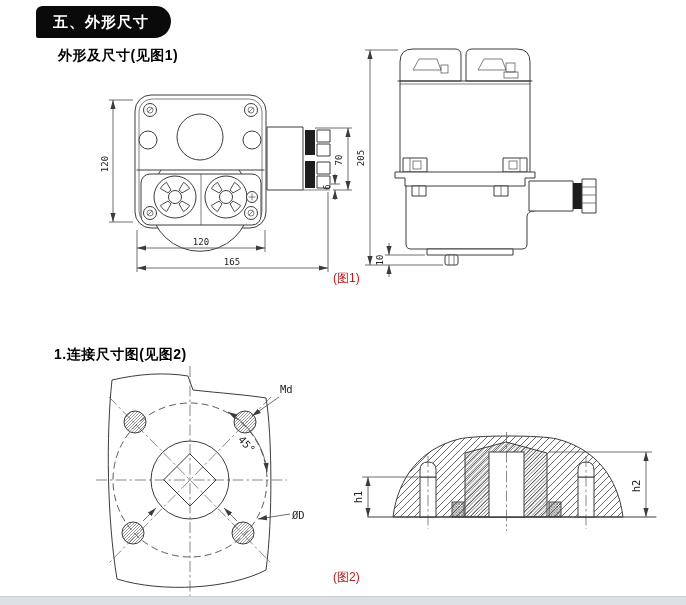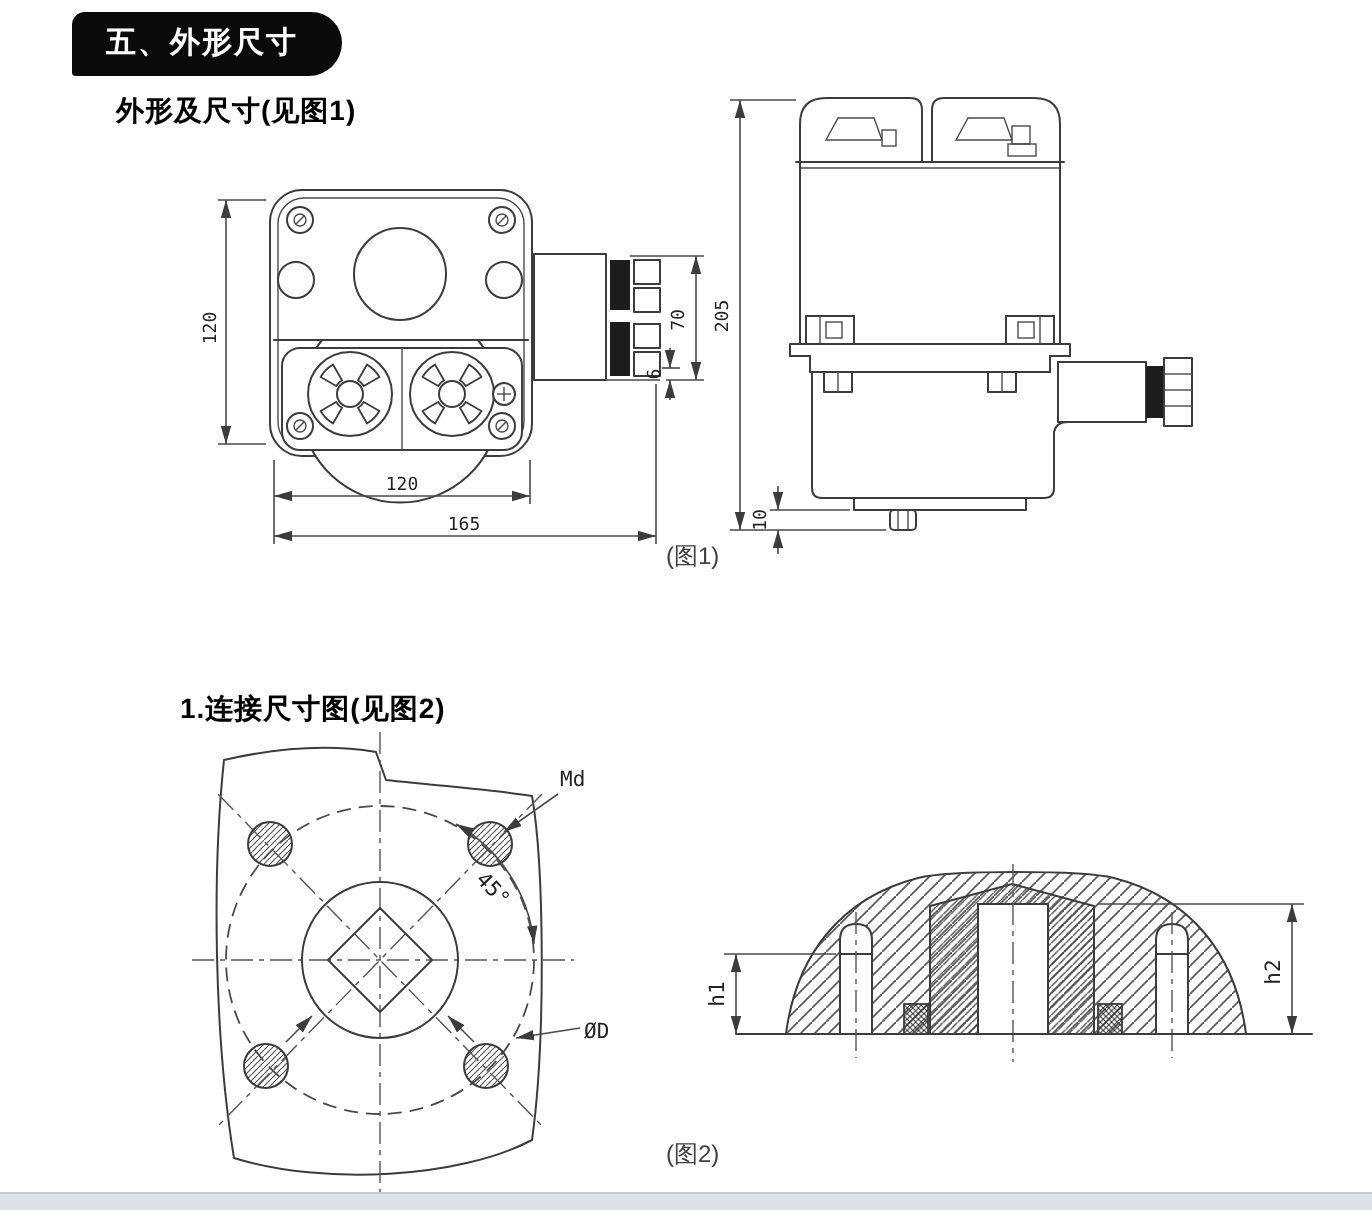--- a/index.html
+++ b/index.html
@@ -2,21 +2,21 @@
 <html><head>
 <meta charset="utf-8">
 <style>
   html,body{margin:0;padding:0;background:#fff;}
   .page{position:relative;width:686px;height:605px;background:#fff;overflow:hidden;
         font-family:"Liberation Sans",sans-serif;}
   .banner{position:absolute;background:#0a0a0a;color:#fff;font-weight:bold;font-size:15px;
           line-height:19px;padding:6px 22px 7px 17px;border-radius:10px 24px 26px 3px;
           letter-spacing:1px;white-space:nowrap;}
   .subtitle{position:absolute;font-weight:bold;font-size:14px;color:#000000;letter-spacing:.5px;white-space:nowrap;}
-  .caption{position:absolute;font-size:12px;color:#404040;white-space:nowrap;}
+  .caption{position:absolute;font-size:12px;color:#b91c1c;white-space:nowrap;}
   .footerbar{position:absolute;left:0;right:0;top:596px;height:9px;background:#dde1e4;border-top:1px solid #c7ccd0;}
   svg{position:absolute;left:0;}
   .ol{fill:none;stroke:#3c3c3c;stroke-width:1;stroke-linejoin:round;stroke-linecap:round;}
   .olw{fill:#fff;stroke:#3c3c3c;stroke-width:1;stroke-linejoin:round;}
   .thin{fill:none;stroke:#4a4a4a;stroke-width:.7;}
   .dim{fill:none;stroke:#4a4a4a;stroke-width:.8;}
   .cl{fill:none;stroke:#555;stroke-width:.7;stroke-dasharray:11 3 2.5 3;}
   .dash{fill:none;stroke:#4a4a4a;stroke-width:.9;stroke-dasharray:7 4;}
   .blk{fill:#1d1d1d;stroke:none;}
   text.d{font:9px "DejaVu Sans Mono",monospace;fill:#222;}
@@ -192,21 +192,21 @@
         <line class="dim" x1="425" y1="255" x2="385" y2="255"></line>
         <line class="dim" x1="389" y1="243" x2="389" y2="255" marker-end="url(#aE)"></line>
         <line class="dim" x1="389" y1="277" x2="389" y2="265" marker-end="url(#aE)"></line>
         <text class="d" x="383" y="260" text-anchor="middle" transform="rotate(-90 383 260)">10</text>
       </g>
     </g>
   </svg>
 
   <div class="caption" style="left:333px;top:270px;">(图1)</div>
 
-  <div class="subtitle" style="left:54px;top:346px;margin-left:36px;">1.连接尺寸图(见图2)</div>
+  <div class="subtitle" style="left:54px;top:346px;">1.连接尺寸图(见图2)</div>
 
   <svg width="686" height="243" viewBox="0 362 686 243" style="top:362px;">
     <defs>
       <marker id="aE2" markerWidth="10" markerHeight="7" refX="9" refY="3.2" orient="auto" markerUnits="userSpaceOnUse">
         <path d="M0,0.6 L9,3.2 L0,5.8 Z" fill="#3c3c3c"></path>
       </marker>
       <marker id="aS2" markerWidth="10" markerHeight="7" refX="0" refY="3.2" orient="auto" markerUnits="userSpaceOnUse">
         <path d="M9,0.6 L0,3.2 L9,5.8 Z" fill="#3c3c3c"></path>
       </marker>
       <pattern id="hatchC" width="7" height="7" patternUnits="userSpaceOnUse">

